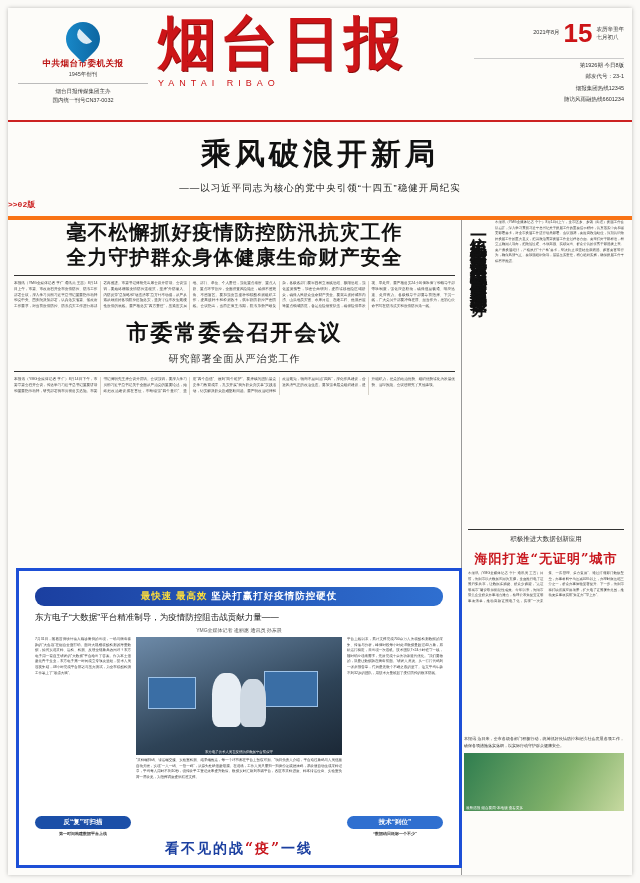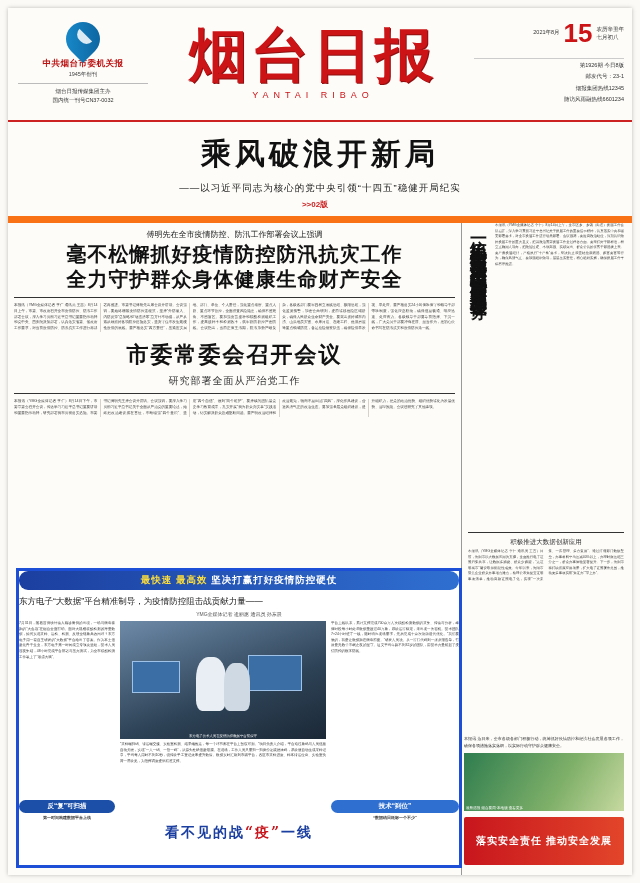--- a/index.html
+++ b/index.html
@@ -22,40 +22,40 @@
     position:absolute;left:0;top:0;width:34px;height:34px;border-radius:50% 50% 50% 0;
     transform:rotate(-45deg);background:linear-gradient(135deg,#1a8fd0,#0b5f99);
   }
   .mh-logo .wave{
     position:absolute;left:8px;top:12px;width:18px;height:8px;border-radius:0 0 9px 9px;
     background:#fff;opacity:.85;transform:rotate(45deg);
   }
   .mh-title{font-size:8.5px;color:#b11;letter-spacing:.5px;font-weight:bold;}
   .mh-sub{font-size:5.5px;color:#444;margin-top:1px;}
   .mh-line{font-size:5.5px;color:#333;line-height:1.55;margin-top:5px;border-top:1px solid #bbb;padding-top:3px;}
-  .mh-center{position:absolute;left:150px;top:18px;width:310px;text-align:center;}
+  .mh-center{position:absolute;left:150px;top:6px;width:310px;}
   .mh-brand{
     font-family:"DejaVu Serif","Liberation Serif",serif;
     font-size:58px;font-weight:bold;color:#cc1417;letter-spacing:4px;line-height:1;
     text-shadow:1px 1px 0 #8d0f10;
   }
   .mh-pinyin{font-size:9px;color:#cc1417;letter-spacing:5px;margin-top:6px;}
   .mh-right{position:absolute;right:8px;top:12px;width:150px;font-size:5.5px;color:#333;line-height:1.7;}
   .mh-date{display:flex;align-items:center;justify-content:flex-end;gap:4px;margin-bottom:12px;}
   .mh-date .big{font-size:26px;font-weight:bold;color:#cc1417;line-height:1;}
   .mh-date .dcol{font-size:5.5px;text-align:left;line-height:1.5;color:#333;}
   .mh-meta{text-align:right;border-top:1px solid #ccc;padding-top:2px;}
   
-  .tophead{text-align:center;padding:12px 0 6px;border-bottom:7px solid #f97316;}
+  .tophead{text-align:center;padding:12px 0 6px;border-bottom:4px solid #f97316;}
   .tophead h1{
     margin:0;font-family:"DejaVu Serif","Liberation Serif",serif;
     font-size:30px;letter-spacing:4px;color:#111;font-weight:bold;
   }
   .tophead .sub{font-size:9.5px;color:#222;margin-top:7px;letter-spacing:1px;}
-  .tophead .ref{font-size:8px;color:#c22;text-align:center;padding:4px 10px 0 0;font-weight:bold;}
+  .tophead .ref{font-size:8px;color:#c22;text-align:left;padding:4px 10px 0 0;font-weight:bold;font-family:Liberation Mono, monospace;}
   
   .body{display:flex;height:calc(867px - 112px - 62px);}
   .colmain{width:454px;border-right:1px solid #999;padding:0 6px;box-sizing:border-box;}
   .colside{width:168px;padding:0 6px;box-sizing:border-box;}
   .kicker{font-size:8px;text-align:center;color:#222;margin:6px 0 2px;}
   .h2{
     font-family:"DejaVu Serif","Liberation Serif",serif;font-weight:bold;
     font-size:20px;line-height:1.25;text-align:center;color:#111;letter-spacing:1px;
   }
   .h3{
@@ -78,21 +78,21 @@
   .sidewrap{display:flex;gap:4px;}
   .side-txt{flex:1;}
   .side-h{
     font-size:13px;font-weight:bold;text-align:center;color:#c8161d;margin:6px 0 3px;
     font-family:"DejaVu Serif","Liberation Serif",serif;letter-spacing:1px;
   }
   .side-k{font-size:6.5px;text-align:center;color:#333;margin-bottom:2px;}
   
   .feature{
     position:absolute;left:8px;top:560px;width:446px;height:300px;
-    border:3px solid #1d4fd6;background:#fff;box-sizing:border-box;padding:0;
+    border:3px solid #1d4fd6;background:#fff;box-sizing:border-box;padding:16px;
   }
   .fbanner{
     background:linear-gradient(90deg,#1b3fa0,#2f6fd0);color:#fff;border-radius:9px;
     font-size:9.5px;font-weight:bold;text-align:center;padding:3px 0;letter-spacing:1px;
     position:relative;
   }
   .fbanner .tagy{color:#ffdf3a;}
   .fkicker{font-size:8.5px;text-align:left;color:#222;margin:6px 0 2px;}
   .fhead{
     font-family:"DejaVu Serif","Liberation Serif",serif;font-weight:bold;
@@ -175,21 +175,20 @@
 
     <div class="tophead">
       <h1>乘风破浪开新局</h1>
       <div class="sub">——以习近平同志为核心的党中央引领“十四五”稳健开局纪实</div>
       <div class="ref">&gt;&gt;02版</div>
     </div>
 
     <div class="body">
 
       <div class="colmain">
-        <div class="kicker">傅明先在全市疫情防控、防汛工作部署会议上强调</div>
         <div class="h2">毫不松懈抓好疫情防控防汛抗灾工作</div>
         <div class="h2">全力守护群众身体健康生命财产安全</div>
         <div class="rule"></div>
         <div class="cols5">
           <div class="txt">本报讯（YMG全媒体记者 李仁 通讯员 王吉）8月14日上午，市委、市政府召开全市疫情防控、防汛工作部署会议，深入学习贯彻习近平总书记重要指示精神和党中央、国务院决策部署，认真落实省委、省政府工作要求，对当前疫情防控、防汛抗灾工作进行再部署再推进。市委书记傅明先出席会议并讲话。会议强调，要始终绷紧疫情防控这根弦，坚持“外防输入、内防反弹”总策略和“动态清零”总方针不动摇，从严从紧从细抓好各项防控措施落实，坚决守住不发生规模性疫情的底线。要严格落实“四方责任”，压紧压实属地、部门、单位、个人责任，强化重点场所、重点人群、重点环节管控，全面排查风险隐患，确保不留死角、不留盲区。要加强疫苗接种和核酸检测组织工作，提高接种率和检测效率，筑牢群防群控严密防线。会议指出，当前正值主汛期，防汛形势严峻复杂，各级各部门要牢固树立底线思维、极限思维，强化监测预警，加密会商研判，提前转移危险区域群众，确保人民群众生命财产安全。要突出抓好城市内涝、山洪地质灾害、水库河道、在建工程、危旧房屋等重点领域防范，备足抢险物资队伍，确保险情早发现、早处置。要严格落实24小时值班值守和领导干部带班制度，强化应急联动，确保信息畅通、响应迅速、处置有力。各级领导干部要靠前指挥、下沉一线，广大党员干部要冲锋在前、担当作为，把初心使命书写在防汛抗灾和疫情防控第一线。</div>
         </div>
 
         <div class="h3">市委常委会召开会议</div>
         <div class="h3sub">研究部署全面从严治党工作</div>
         <div class="rule"></div>
@@ -200,20 +199,21 @@
 
       <div class="colside">
         <div class="sidewrap">
           <div class="vhead">统一思想突出重点压实责任周密组织确保高标准高质量完成换届各项任务</div>
           <div class="side-txt">
             <div class="txt" style="font-size:3.4px">本报讯（YMG全媒体记者 李仁）8月14日上午，全市区乡、乡镇（街道）换届工作会议召开，深入学习贯彻习近平总书记关于换届工作的重要指示精神，认真落实中央和省委部署要求，对全市换届工作进行动员部署。会议强调，要提高政治站位，深刻认识做好换届工作的重大意义，把讲政治贯穿换届工作全过程各方面。要坚持好干部标准，树立正确用人导向，把政治过硬、本领高强、实绩突出、群众公认的优秀干部选拔上来。要严肃换届纪律，严格执行“十严禁”要求，坚决防止和查处拉票贿选、跑官要官等行为，确保风清气正。要加强组织领导，层层压实责任，精心组织实施，确保换届工作平稳有序推进。</div>
           </div>
         </div>
         <div class="rule"></div>
         <div class="side-k">积极推进大数据创新应用</div>
+        <div class="side-h">海阳打造“无证明”城市</div>
         <div style="column-count:2;column-gap:5px;">
           <div class="txt" style="font-size:3.4px">本报讯（YMG全媒体记者 李仁 通讯员 王吉）日前，海阳市以大数据应用为支撑，全面推行电子证照归集共享，让数据多跑路、群众少跑腿，“无证明城市”建设取得阶段性成效。今年以来，海阳市聚焦企业群众办事堵点难点，梳理公布免提交证明事项清单，推动高频证照电子化，实现“一次采集、一库管理、多方复用”。通过打通部门数据壁垒，办事材料平均压减40%以上，办理时限压缩三分之一，群众办事体验显著提升。下一步，海阳市将持续拓展应用场景，扩大电子证照覆盖范围，推动更多事项实现“免证办”“掌上办”。</div>
         </div>
       </div>
     </div>
 
     <div class="feature">
       <div class="fbanner">
         <span class="tagy">最快速</span>
         <span class="tagy">最高效</span>
@@ -253,16 +253,15 @@
         <span>看不见的战</span><span class="redq">“疫”</span><span>一线</span>
       </div>
     </div>
 
     <div class="side-note">本报讯 连日来，全市各级各部门积极行动，统筹抓好疫情防控和经济社会发展各项工作，确保各项措施落实落细，以实际行动守护群众健康安全。</div>
 
     <div class="sidephoto">
       <div class="cap">最新播报 烟台要闻·本地版 查看更多</div>
     </div>
 
-    <div class="adbox">落实安全责任 推动安全发展</div>
 
   </div>
 </div>
 
 </body></html>

